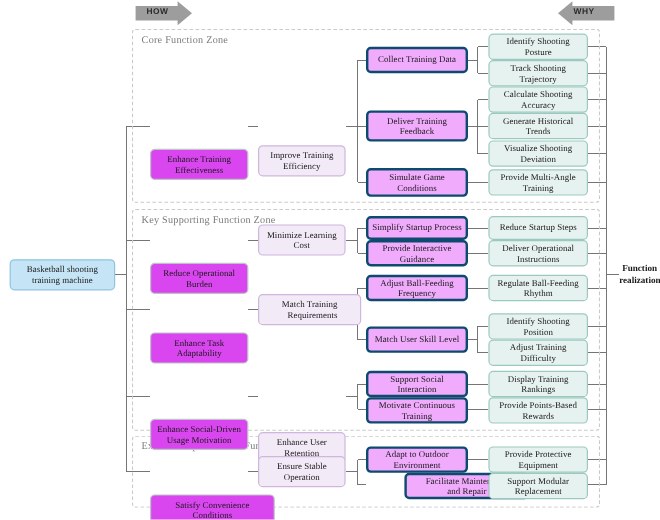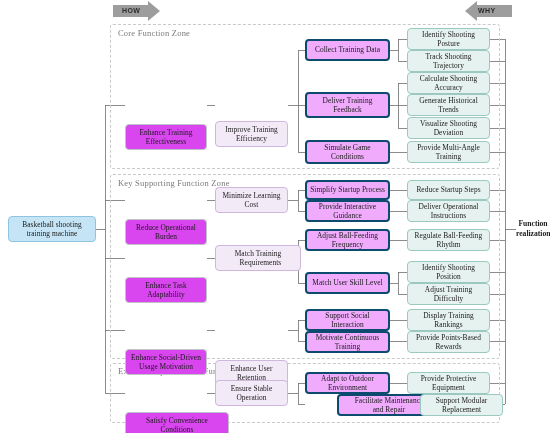--- a/index.html
+++ b/index.html
@@ -226,17 +226,17 @@
   <div class="node n-teal" style="left:407px;top:309px;width:83px;height:22px;">Display Training<br>Rankings</div>
   <div class="node n-teal" style="left:407px;top:331px;width:83px;height:22px;">Provide Points-Based<br>Rewards</div>
 
   <div class="node n-gray" style="left:125px;top:380px;width:104px;height:26px;">Satisfy Convenience<br>Conditions</div>
   <div class="node n-purple" style="left:215px;top:380px;width:73px;height:26px;">Ensure Stable<br>Operation</div>
 
   <div class="node n-orange" style="left:305px;top:372px;width:85px;height:22px;">Adapt to Outdoor<br>Environment</div>
   <div class="node n-orange" style="left:305px;top:394px;width:104px;height:22px;margin-left:32px;">Facilitate Maintenance<br>and Repair</div>
 
   <div class="node n-teal" style="left:407px;top:372px;width:83px;height:22px;">Provide Protective<br>Equipment</div>
-  <div class="node n-teal" style="left:420px;top:394px;width:83px;height:22px;font-family:Liberation Serif, serif;">Support Modular<br>Replacement</div>
+  <div class="node n-teal" style="left:407px;top:394px;width:83px;height:22px;font-family:Liberation Serif, serif;">Support Modular<br>Replacement</div>
 
   <div class="end-label" style="left:516px;top:219px;width:34px;">Function<br>realization</div>
 
 </div>
 
 </body></html>

